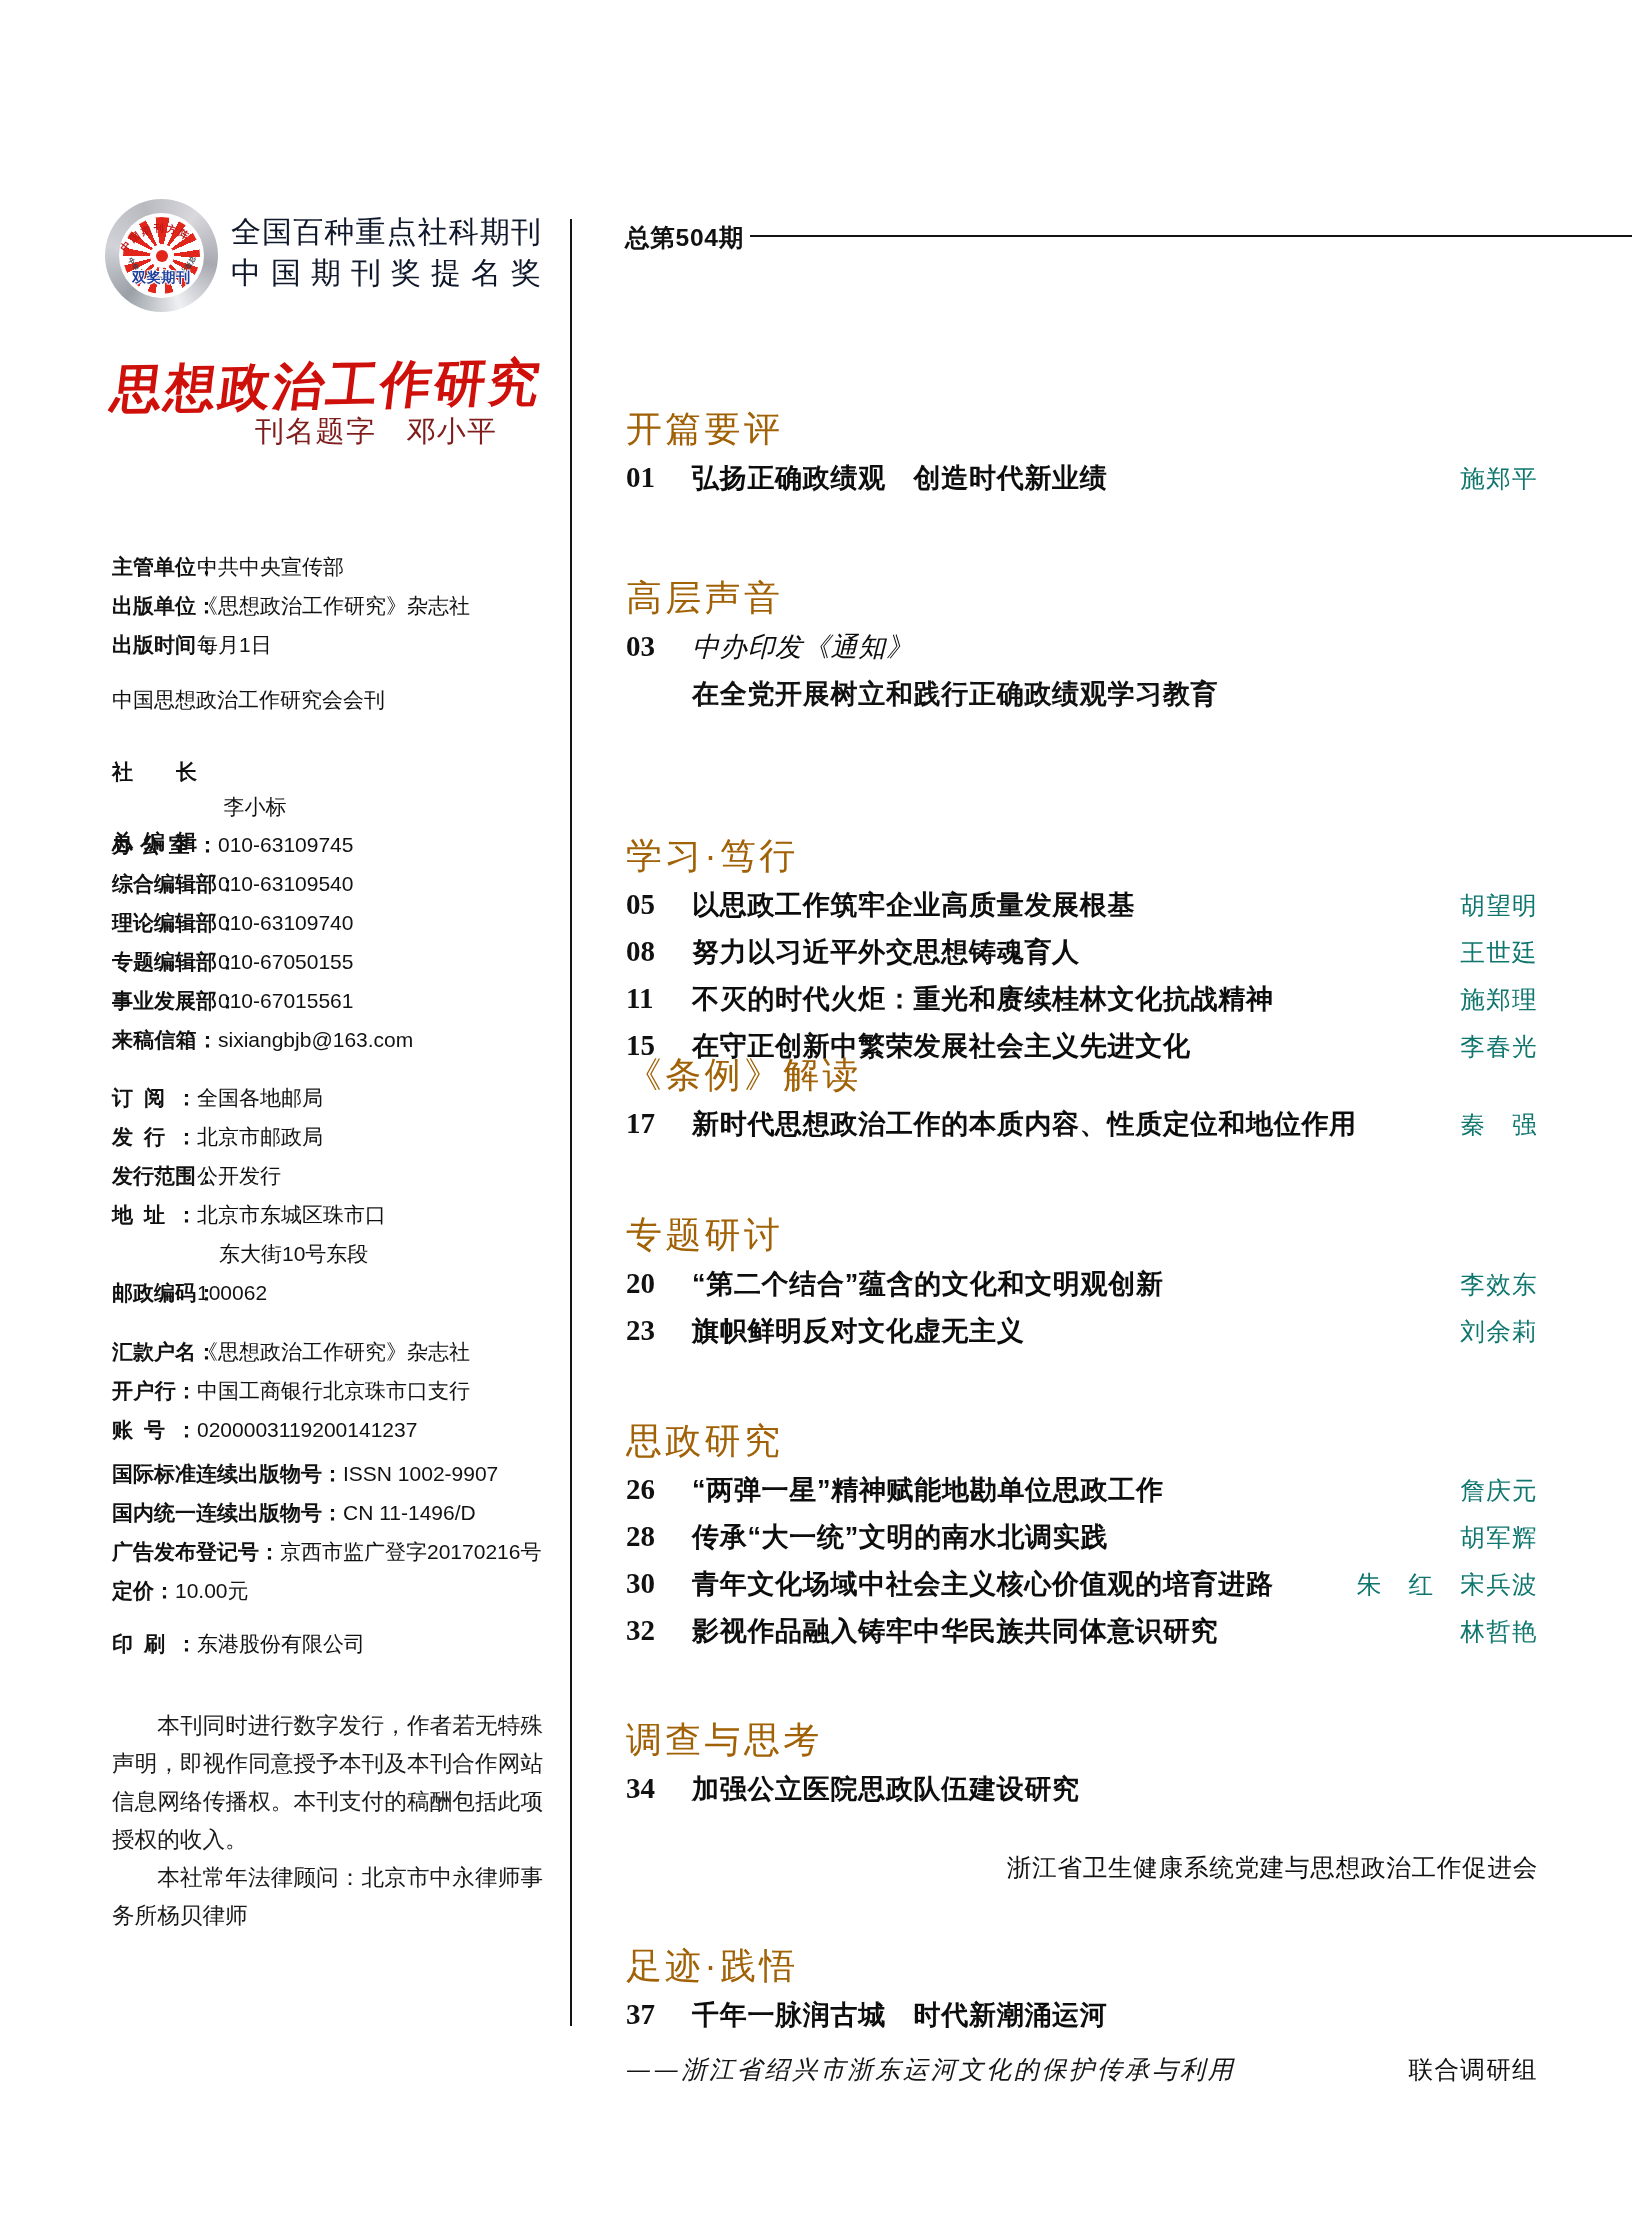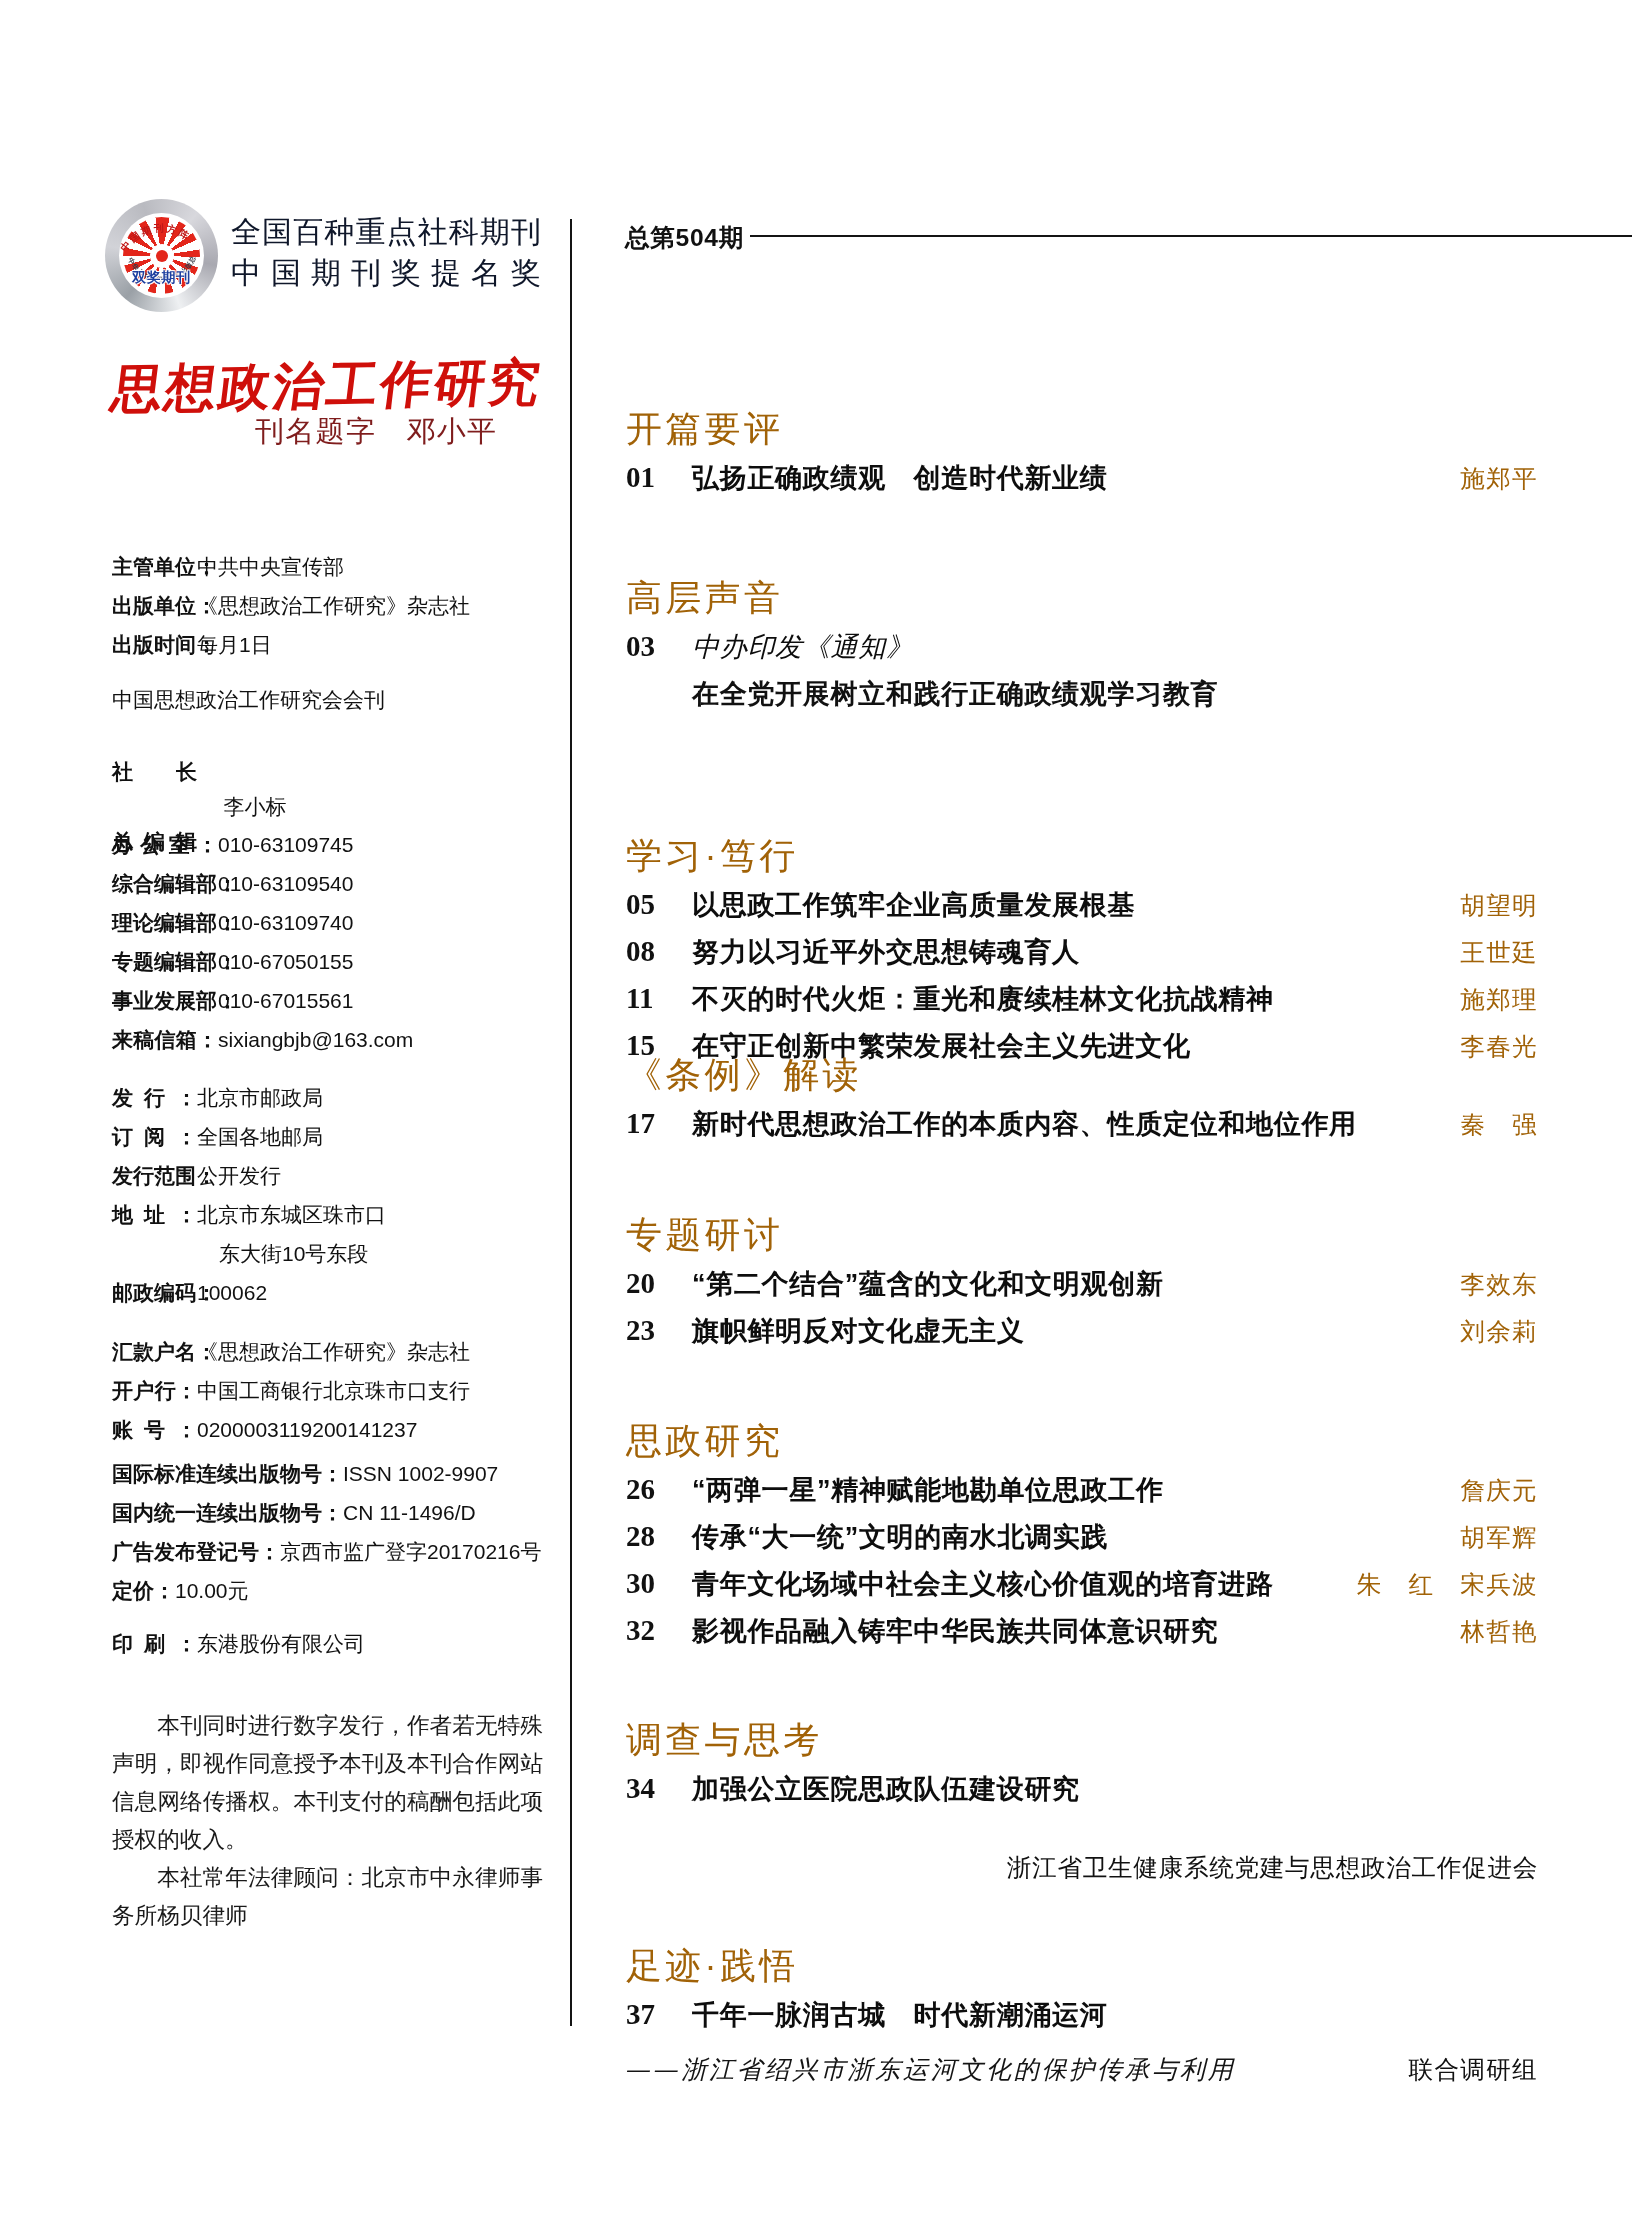--- a/index.html
+++ b/index.html
@@ -64,21 +64,21 @@
 
   
   .toc{position:absolute;left:626px;top:0;width:912px;}
   .sec{position:absolute;left:0;width:912px;}
   .sec-h{color:#a16207;font-size:36px;font-weight:400;letter-spacing:3.3px;line-height:40px;}
   .items{margin-top:10.6px;}
   .toc-item{display:flex;align-items:baseline;height:47px;}
   .toc-item .pg{width:66px;font-family:"Liberation Serif","DejaVu Serif",serif;
       font-size:29px;font-weight:700;}
   .toc-item .ttl{flex:1;font-size:27px;font-weight:700;color:#0d0d0d;letter-spacing:0.7px;}
-  .toc-item .auth{font-size:24.6px;font-weight:400;color:#a16207;letter-spacing:1.3px;}
+  .toc-item .auth{font-size:24.6px;font-weight:400;color:#0f766e;letter-spacing:1.3px;}
   .kai{font-family:"DejaVu Serif","Liberation Serif",serif;font-weight:500!important;
       font-style:italic;letter-spacing:2.7px;}
   .line2{display:flex;align-items:baseline;height:44px;}
   .line2 .ind{width:66px;}
   .line2 .ttl2{flex:1;font-size:27px;font-weight:700;letter-spacing:0.7px;}
   .org-line{height:66px;display:flex;align-items:flex-end;justify-content:flex-end;
       font-size:24.6px;font-weight:400;letter-spacing:0.7px;}
   .sub-line{display:flex;align-items:baseline;height:47px;margin-top:9.3px;}
   .sub-line .sub{flex:1;font-size:25px;color:#141414;}
   .sub-line .auth{font-size:24.6px;font-weight:400;letter-spacing:1.3px;}
@@ -168,26 +168,26 @@
         <span class="val">010-67015561</span>
       </div>
     <div class="row">
         <span class="lbl w5">来稿信箱</span>
         <span class="val">sixiangbjb@163.com</span>
       </div>
   </div>
 
   <div class="grp" id="grpDist">
     <div class="row">
+        <span class="lbl w4">订阅</span>
+        <span class="val">全国各地邮局</span>
+      </div>
+    <div class="row">
         <span class="lbl w4">发行</span>
         <span class="val">北京市邮政局</span>
-      </div>
-    <div class="row">
-        <span class="lbl w4">订阅</span>
-        <span class="val">全国各地邮局</span>
       </div>
     <div class="row">
         <span class="lbl w4">发行范围</span>
         <span class="val">公开发行</span>
       </div>
     <div class="row">
         <span class="lbl w4">地址</span>
         <span class="val">北京市东城区珠市口</span>
       </div>
     <div class="cont">

